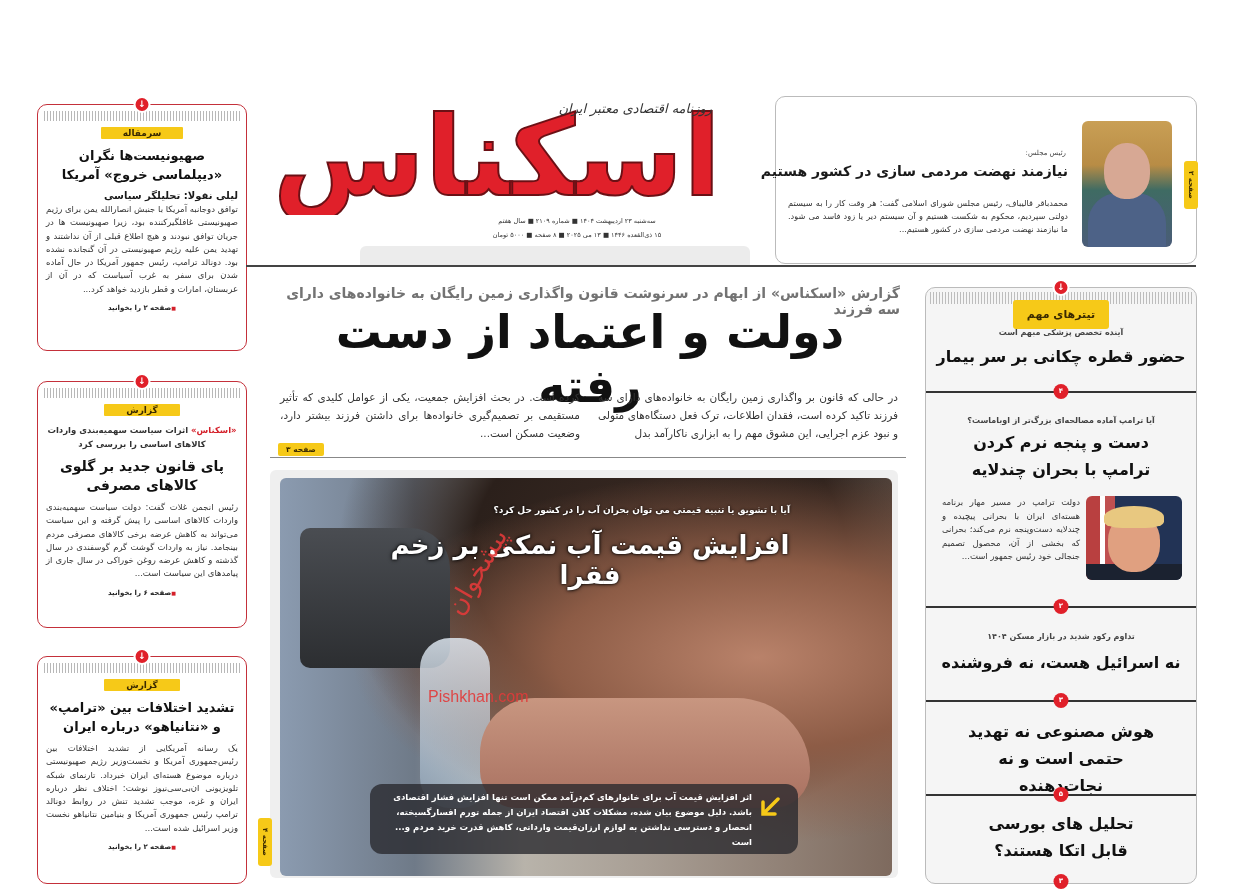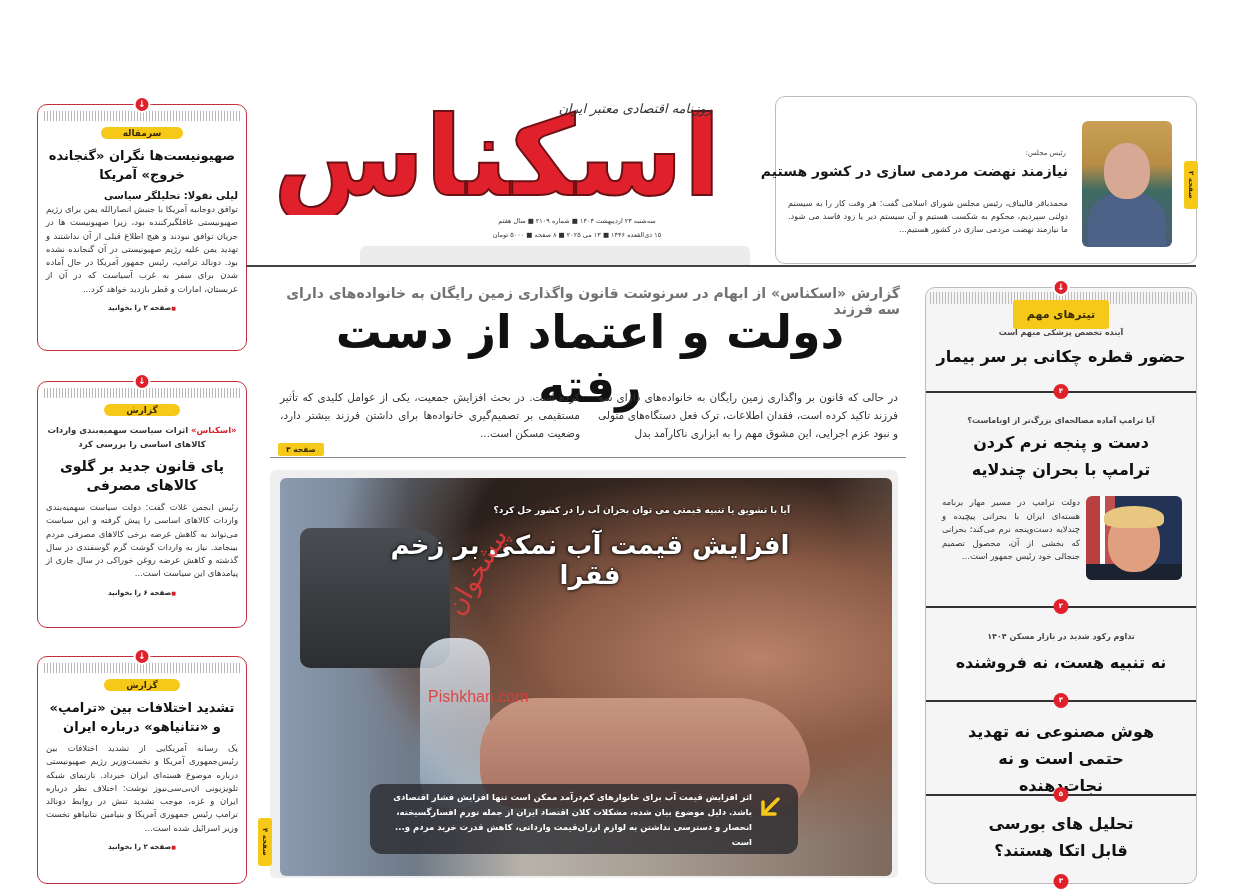--- a/index.html
+++ b/index.html
@@ -3,21 +3,21 @@
 <meta charset="utf-8">
 <style>
   * { box-sizing: border-box; margin: 0; padding: 0; }
   html, body { width: 1250px; height: 892px; background: #ffffff; overflow: hidden; }
   body { position: relative; font-family: "DejaVu Sans", sans-serif; color: #1a1a1a; }
 
   
   .lbox { position: absolute; left: 37px; width: 210px; border: 1.5px solid #c4303a; border-radius: 10px; background: #fff; padding: 0 8px 6px; direction: rtl; text-align: center; }
   .lbox .hatch { height: 10px; margin: 6px -2px 0; background: repeating-linear-gradient(90deg, #b8b8b8 0 1px, #fff 1px 3px); }
   .pin { position: absolute; left: 50%; transform: translateX(-50%); top: -9px; width: 17px; height: 17px; border-radius: 50%; background: #e0202a; border: 2px solid #fff; color: #fff; font-size: 9px; line-height: 13px; text-align: center; font-weight: bold; }
-  .tag { display: inline-block; background: #f6c918; color: #3a2a00; font-size: 9px; padding: 1px 22px; border-radius: 6px; margin-top: 3px; font-weight: bold; }
+  .tag { display: inline-block; background: #f6c918; color: #3a2a00; font-size: 9px; padding: 1px 22px; border-radius: 1px; margin-top: 3px; font-weight: bold; }
   .ltitle { font-weight: bold; font-size: 13px; line-height: 19px; margin-top: 6px; color: #111; }
   .lkicker { font-weight: bold; font-size: 8.5px; line-height: 14px; margin-top: 6px; color: #333; }
   .lkicker .red { color: #d4202a; }
   .lauthor { font-weight: bold; font-size: 10px; text-align: right; margin-top: 6px; }
   .lbody { font-size: 8.5px; line-height: 13.3px; text-align: justify; color: #333; margin-top: 2px; }
   .lmore { font-size: 7px; font-weight: bold; margin-top: 8px; color: #222; }
   .lmore::before { content: "\25A0 "; color: #d4202a; font-size: 5px; }
 
   
   .masthead { position: absolute; left: 272px; top: 95px; width: 480px; height: 150px; }
@@ -76,21 +76,21 @@
   .trump-suit { position: absolute; left: 0; top: 68px; width: 96px; height: 20px; background: #1b2230; }
   .trump-body { position: absolute; left: 16px; top: 208px; width: 138px; font-size: 8.5px; line-height: 13.5px; color: #333; text-align: justify; }
 </style>
 </head>
 <body>
 
 <div class="lbox" style="top:104px;height:247px;">
   <div class="pin">↓</div>
   <div class="hatch"></div>
   <span class="tag">سرمقاله</span>
-  <div class="ltitle">صهیونیست‌ها نگران «گنجانده خروج» آمریکا</div>
+  <div class="ltitle">صهیونیست‌ها نگران «دیپلماسی خروج» آمریکا</div>
   <div class="lauthor">لیلی نقولا: تحلیلگر سیاسی</div>
   <div class="lbody">توافق دوجانبه آمریکا با جنبش انصارالله یمن برای رژیم صهیونیستی غافلگیرکننده بود، زیرا صهیونیست ها در جریان توافق نبودند و هیچ اطلاع قبلی از آن نداشتند و تهدید یمن علیه رژیم صهیونیستی در آن گنجانده نشده بود. دونالد ترامپ، رئیس جمهور آمریکا در حال آماده شدن برای سفر به غرب آسیاست که در آن از عربستان، امارات و قطر بازدید خواهد کرد...</div>
   <div class="lmore">صفحه ۲ را بخوانید</div>
 </div>
 
 <div class="lbox" style="top:381px;height:247px;">
   <div class="pin">↓</div>
   <div class="hatch"></div>
   <span class="tag">گزارش</span>
   <div class="lkicker"><span class="red">«اسکناس»</span> <span>اثرات سیاست سهمیه‌بندی واردات کالاهای اساسی را بررسی کرد</span></div>
@@ -177,21 +177,21 @@
     <div class="trump-suit"></div>
     <div class="trump-face"></div>
     <div class="trump-hair"></div>
   </div>
   <div class="trump-body">دولت ترامپ در مسیر مهار برنامه هسته‌ای ایران با بحرانی پیچیده و چندلایه دست‌وپنجه نرم می‌کند؛ بحرانی که بخشی از آن، محصول تصمیم جنجالی خود رئیس جمهور است...</div>
   <div class="rdiv" style="top:318px;"></div>
   <div class="rnum" style="top:311px;">۲</div>
 
   <div class="rsec" style="top:344px;">
     <div class="rkicker">تداوم رکود شدید در بازار مسکن ۱۴۰۴</div>
-    <div class="rhead" style="margin-top:8px;">نه تنبیه هست، نه فروشنده</div>
+    <div class="rhead" style="margin-top:8px;">نه اسرائیل هست، نه فروشنده</div>
   </div>
   <div class="rdiv" style="top:412px;"></div>
   <div class="rnum" style="top:405px;">۳</div>
 
   <div class="rsec" style="top:430px;">
     <div class="rhead" style="margin:0 30px;">هوش مصنوعی نه تهدید حتمی است و نه نجات‌دهنده</div>
   </div>
   <div class="rdiv" style="top:506px;"></div>
   <div class="rnum" style="top:499px;">۵</div>
 

